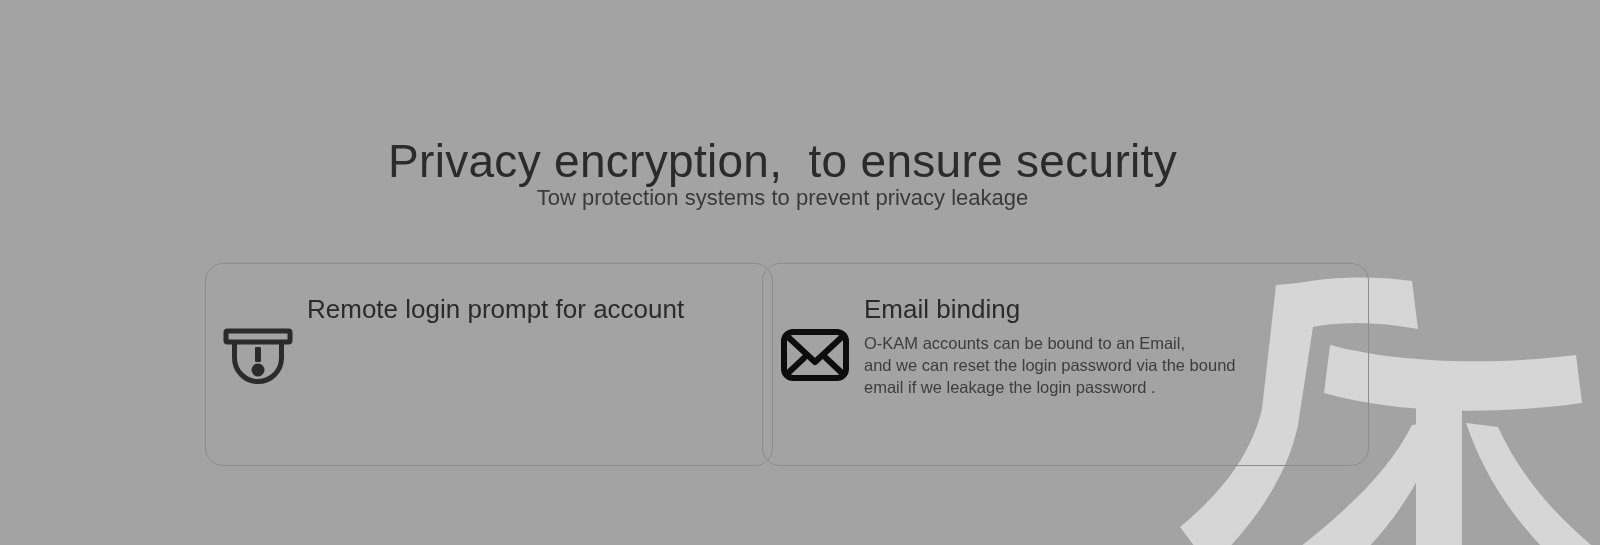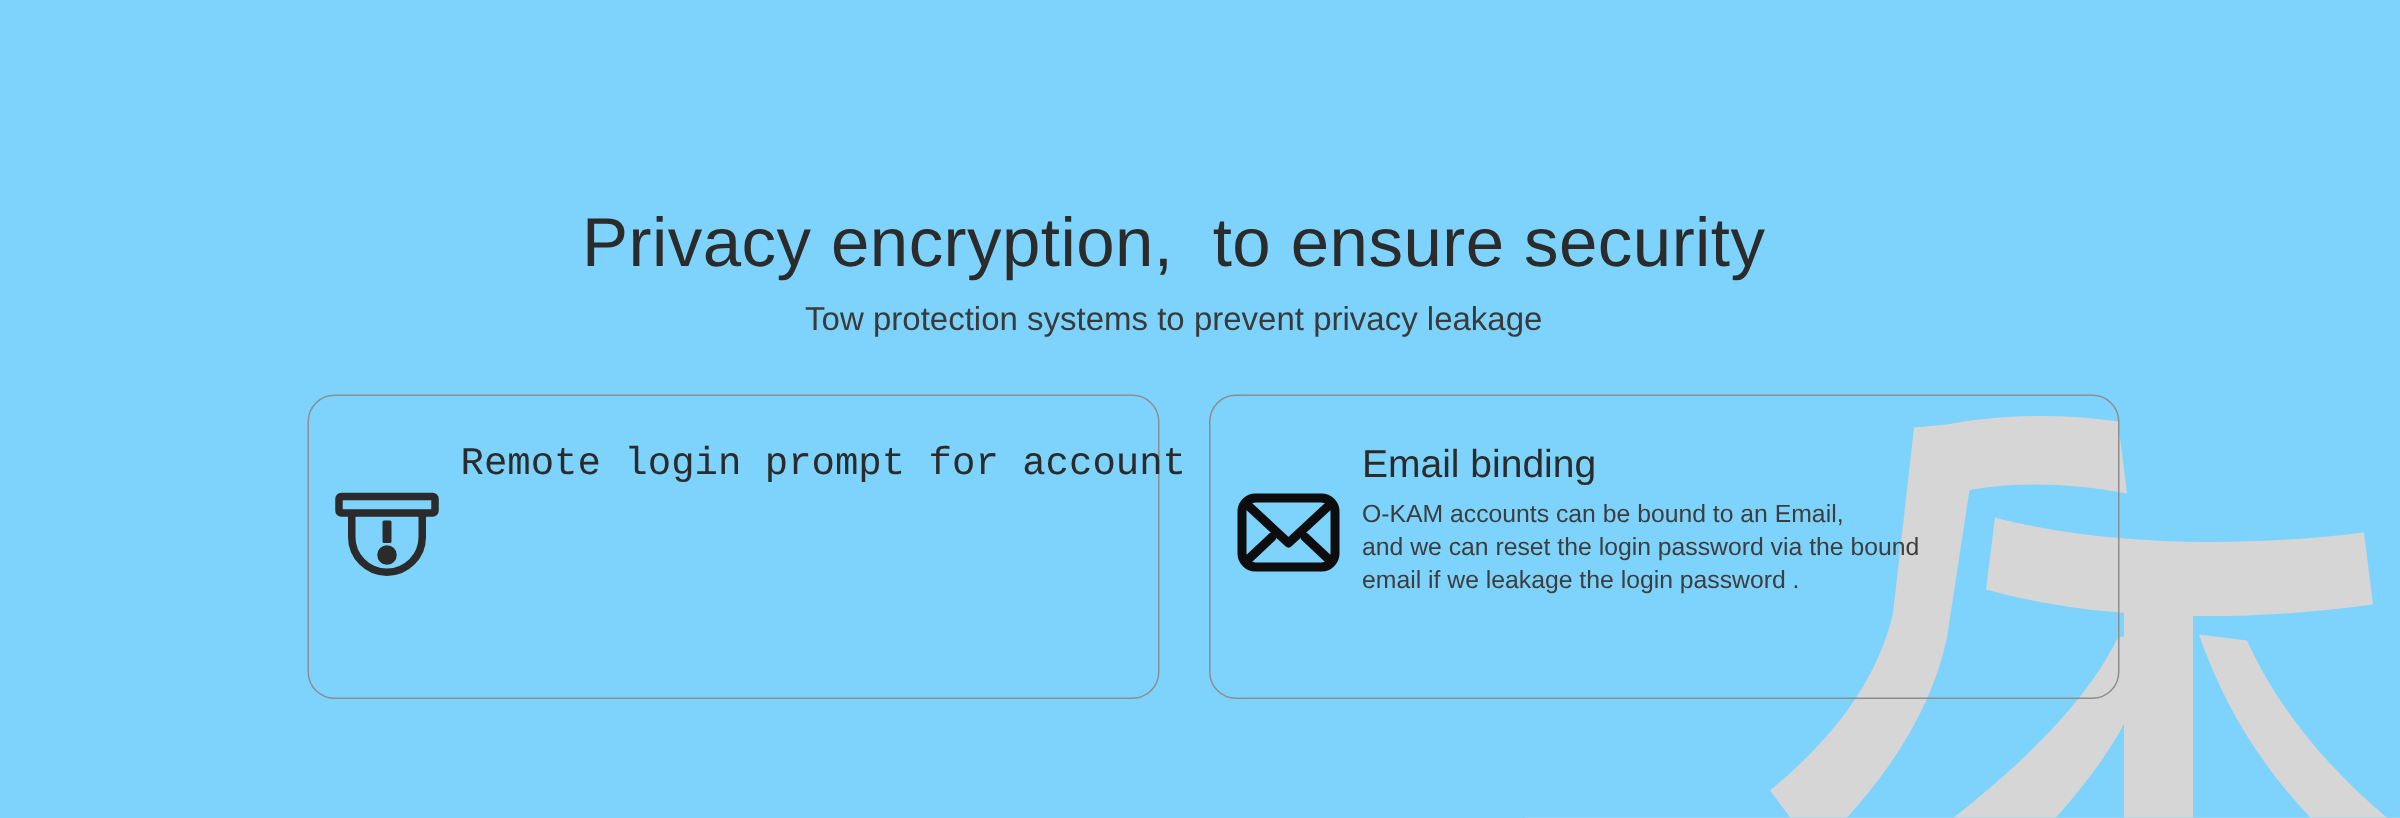--- a/index.html
+++ b/index.html
@@ -12,21 +12,21 @@
     overflow: hidden;
     background: #dedede;
     font-family: "Liberation Sans", sans-serif;
     -webkit-font-smoothing: antialiased;
   }
 
   .page {
     position: relative;
     width: 1600px;
     height: 545px;
-    background: #7dd3fc;
+    background: #a3a3a3;
     overflow: hidden;
   }
 
   
   .watermark {
     position: absolute;
     right: -10px;
     bottom: -30px;
     width: 430px;
     height: 300px;
@@ -45,41 +45,41 @@
     font-size: 46px;
     font-weight: 300;
     letter-spacing: 0.3px;
     color: #2b2b2b;
     line-height: 60px;
     white-space: pre;
   }
   .subtitle {
     position: absolute;
     left: 0;
-    top: 198px;
+    top: 183px;
     width: 1565px;
     text-align: center;
     font-size: 22px;
     font-weight: 400;
     color: #3a3a3a;
     line-height: 30px;
   }
 
   
   .card {
     position: absolute;
     top: 263px;
     height: 203px;
     box-sizing: border-box;
     border: 1px solid #8d8d8d;
     border-radius: 18px;
     background: transparent;
   }
-  .card-left  { left: 205px;  width: 568px; font-family: Liberation Mono, monospace; }
-  .card-right { left: 806px;  width: 607px; }
+  .card-left  { left: 205px;  width: 568px; }
+  .card-right { left: 762px;  width: 607px; }
 
   .card-inner {
     position: relative;
     height: 100%;
   }
 
   .card-icon {
     position: absolute;
     left: 17px;
     top: 50px;

